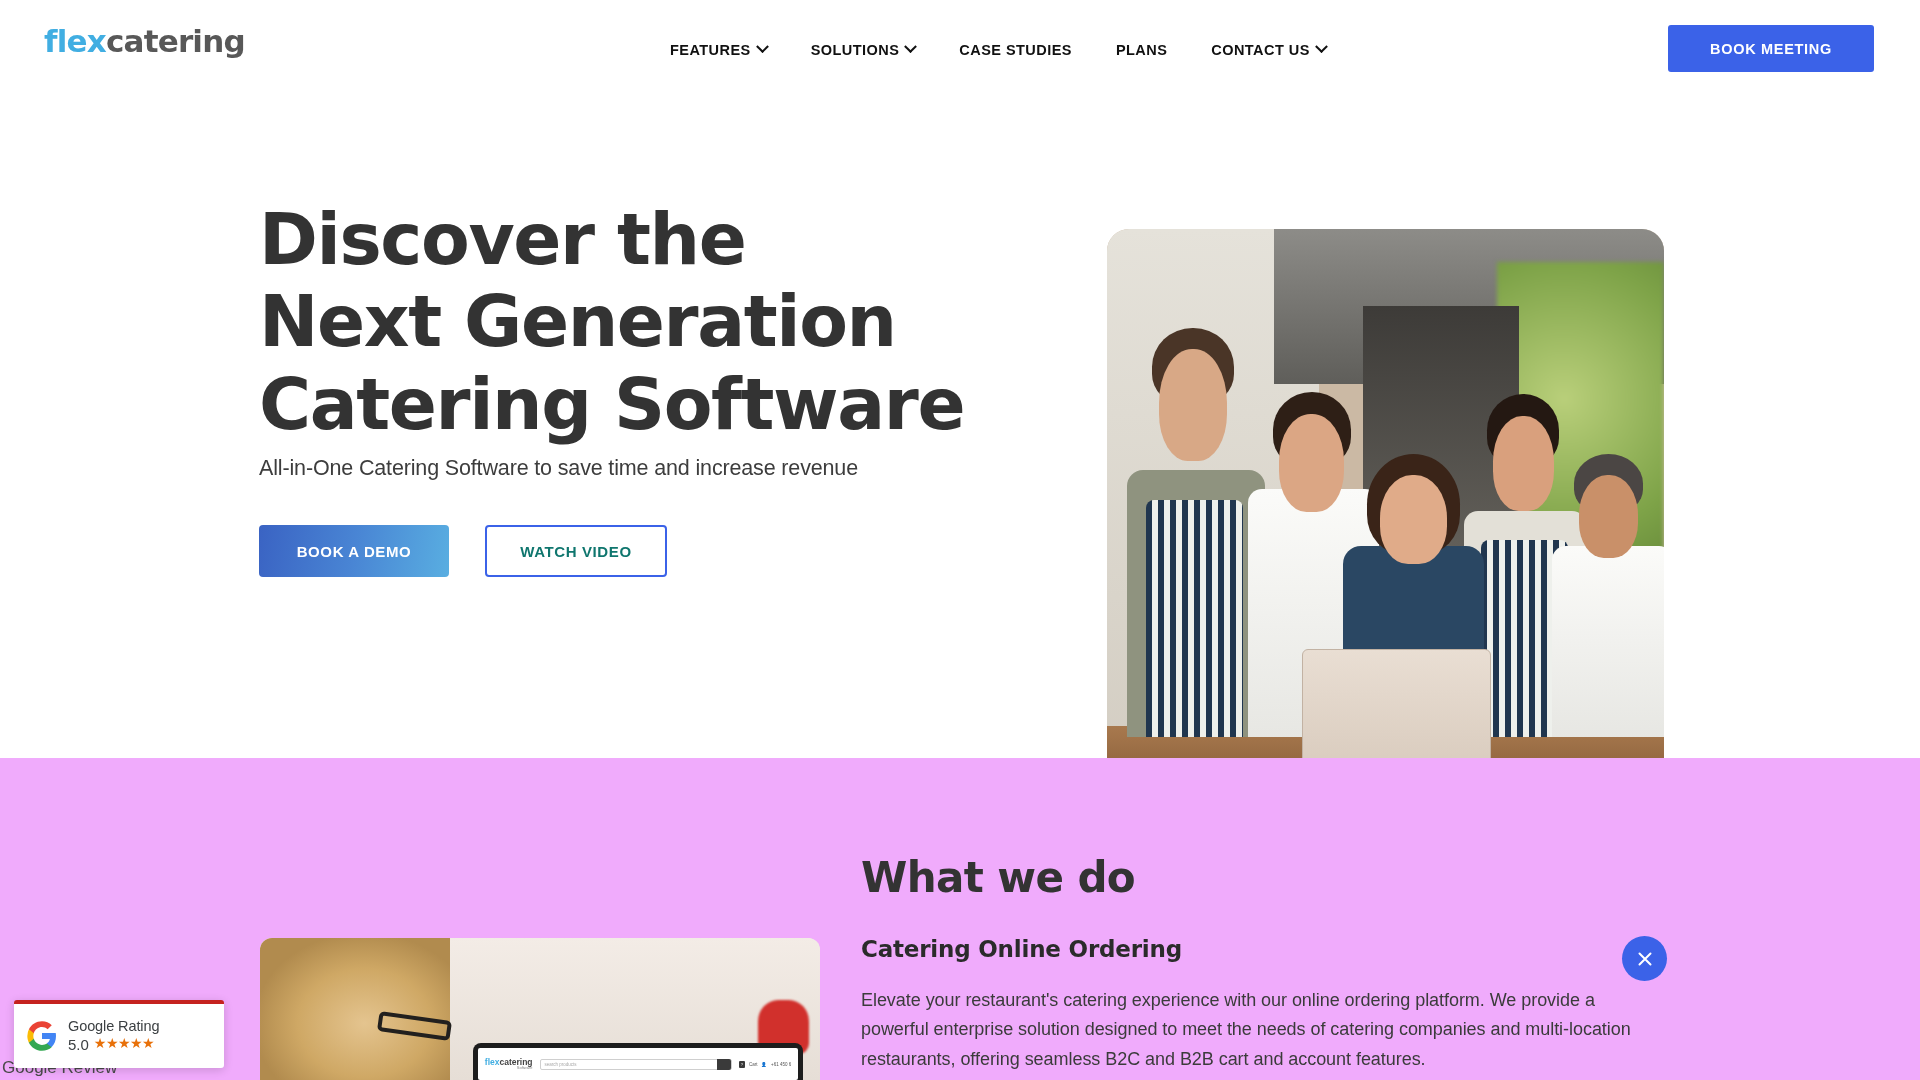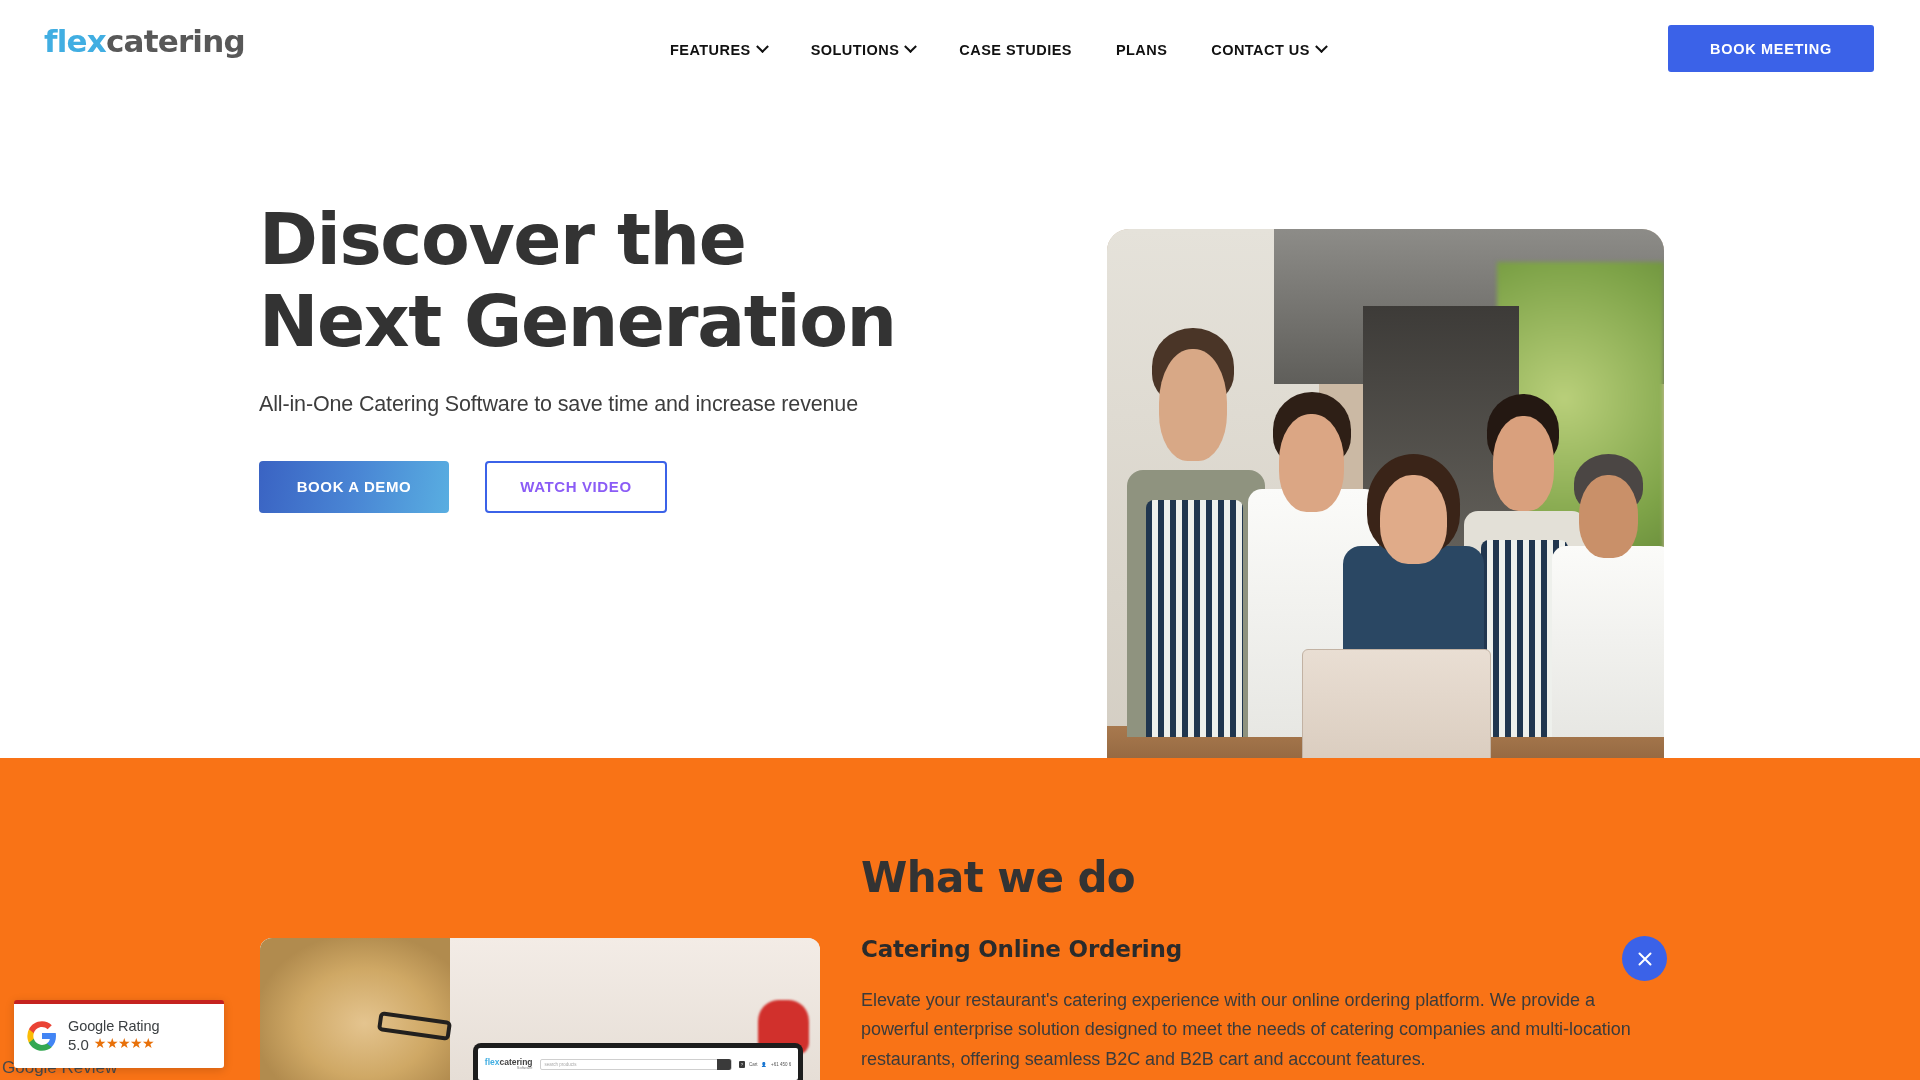--- a/index.html
+++ b/index.html
@@ -71,38 +71,38 @@
 
   .hero-copy { position: absolute; left: 255px; top: 100px; width: 820px; }
   .hero-title {
     font-family: "DejaVu Sans", sans-serif;
     font-size: 71px; font-weight: 700;
     line-height: 1.16;
     letter-spacing: -1.4px;
     color: #333333;
   }
   .hero-sub {
-    margin-top: 28px;
+    margin-top: 10px;
     font-size: 21.5px; font-weight: 400;
     letter-spacing: -0.15px;
     color: #3d3d3d;
   }
   .hero-btns { margin-top: 44px; display: flex; gap: 36px; align-items: center; }
   .btn-demo {
     width: 190px; height: 52px; border: none; border-radius: 4px;
     background: linear-gradient(100deg, #3A63C3 0%, #4985D4 50%, #59AEE1 100%);
     color: #fff; font-family: "Liberation Sans", sans-serif;
     font-size: 15px; font-weight: 700; letter-spacing: 0.6px;
     text-transform: uppercase; cursor: pointer;
     display:flex; align-items:center; justify-content:center;
   }
   .btn-watch {
     width: 182px; height: 52px; border-radius: 4px;
     background: #ffffff; border: 2px solid #3B62E8;
-    color: #8b5cf6; font-family: "Liberation Sans", sans-serif;
+    color: #0f766e; font-family: "Liberation Sans", sans-serif;
     font-size: 15px; font-weight: 700; letter-spacing: 0.6px;
     text-transform: uppercase; cursor: pointer;
     display:flex; align-items:center; justify-content:center;
   }
 
   
   .hero-img {
     position: absolute; left: 1103px; top: 130px;
     width: 557px; height: 552px;
     border-radius: 22px; overflow: hidden;
@@ -168,21 +168,21 @@
   .p5 .head { position:absolute; top:12%; left:24%; width:44%; height:28%; background:#c99069; }
   .p5 .hair { top:5%; left:20%; width:52%; height:20%; background:#4b4644; }
 
   .laptop { position:absolute; left:35%; bottom:0; width:34%; height:24%;
     background: linear-gradient(180deg,#e9ded3,#d8cabc);
     border-radius:6px 6px 0 0; border:1px solid #c2b2a3; }
 
   
   .section2 {
     position:absolute; top:758px; left:0; width:1920px; height:322px;
-    background:#f97316;
+    background:#f0abfc;
   }
   .wwd-title {
     position:absolute; left:861px; top:95px;
     font-family:"DejaVu Sans", sans-serif;
     font-size:42px; font-weight:700; letter-spacing:-0.6px; color:#333;
   }
   .acc-title {
     position:absolute; left:861px; top:178px;
     font-family:"DejaVu Sans", sans-serif;
     font-size:23px; font-weight:700; letter-spacing:-0.2px; color:#2b2b2b;
@@ -286,20 +286,21 @@
     </nav>
 
     <button class="book-meeting">BOOK MEETING</button>
   </header>
 
   <section class="hero">
     <div class="hero-copy">
       <h1 class="hero-title">
         <span>Discover the</span><br>
         <span>Next Generation</span><br>
+        <span>Catering Software</span>
       </h1>
       <p class="hero-sub">All-in-One Catering Software to save time and increase revenue</p>
       <div class="hero-btns">
         <button class="btn-demo">BOOK A DEMO</button>
         <button class="btn-watch">WATCH VIDEO</button>
       </div>
     </div>
 
     <div class="hero-img">
       <div class="scene">

